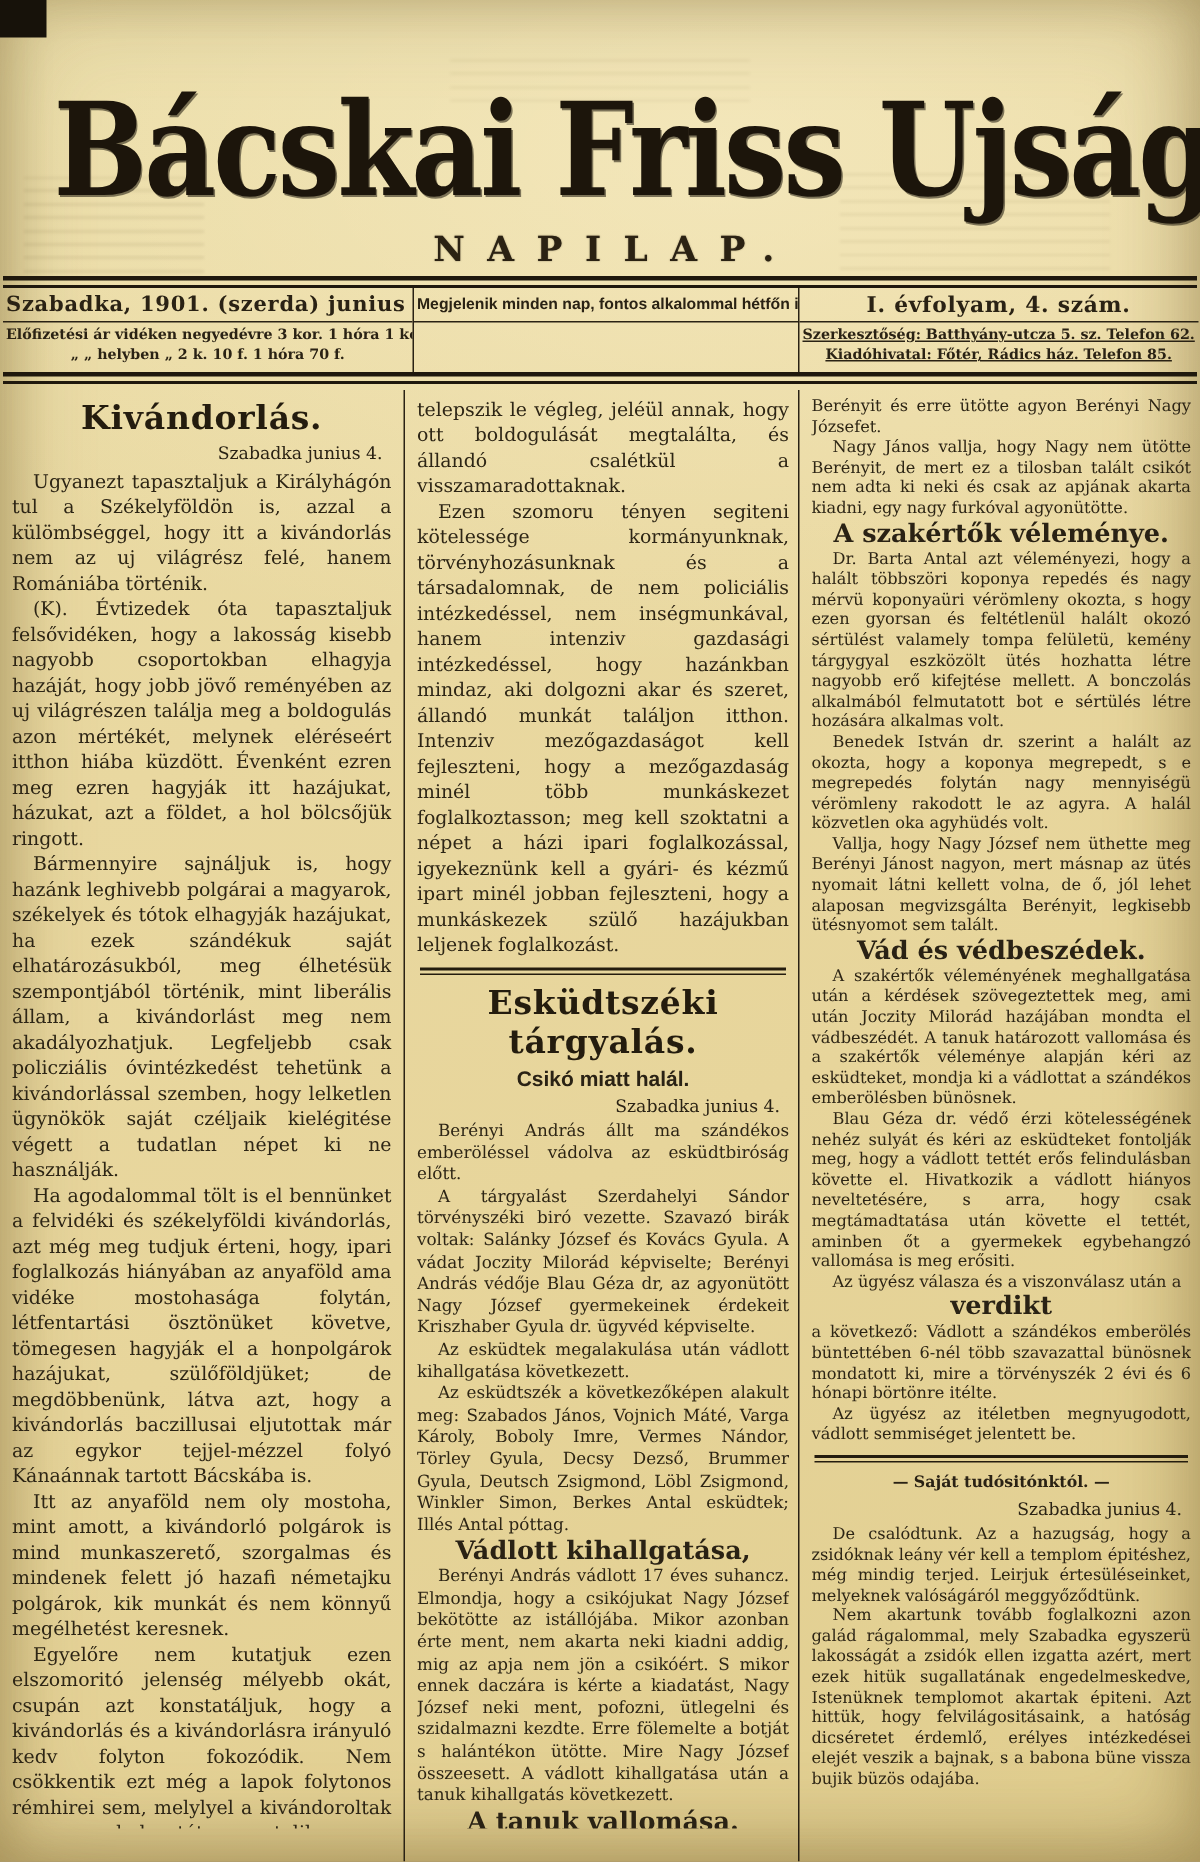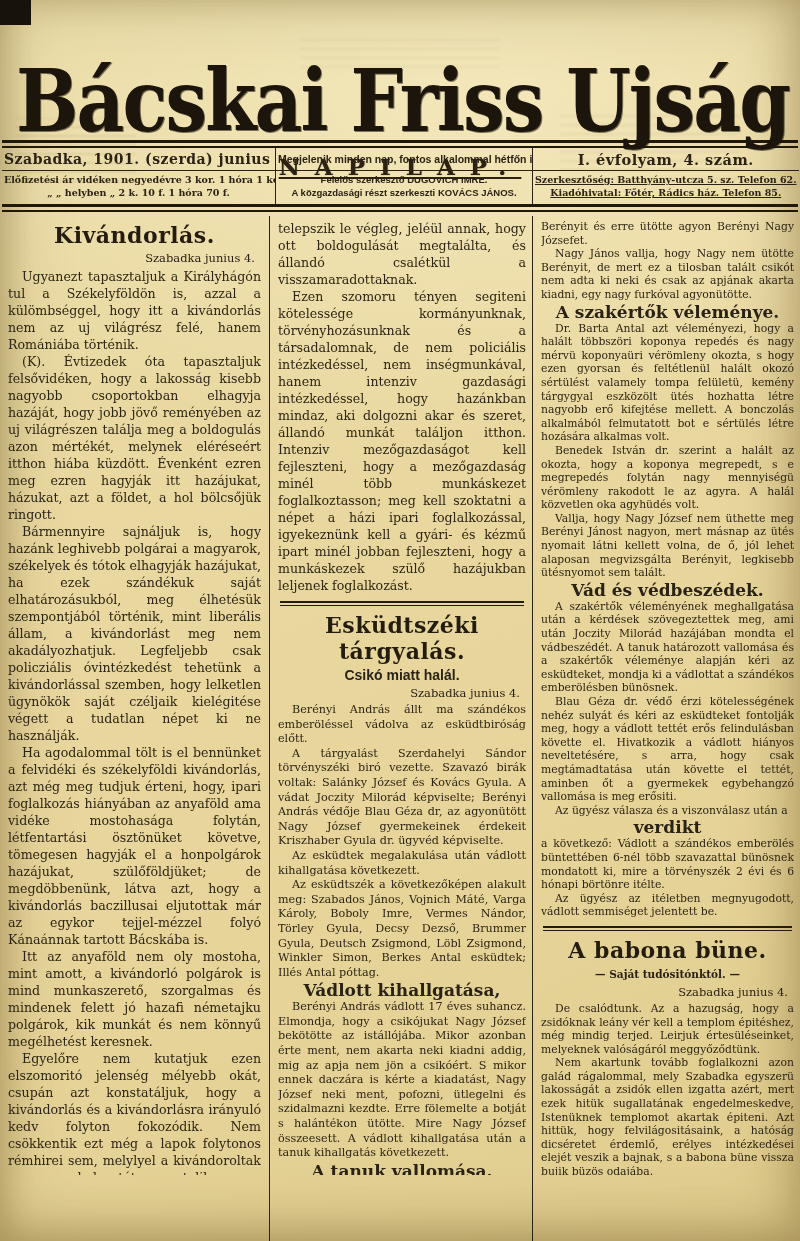--- a/index.html
+++ b/index.html
@@ -18,21 +18,21 @@
       linear-gradient(155deg, #eadca6 0%, #e9d8a0 35%, #e7d59b 60%, #e0cd8e 100%);
     box-shadow: inset 0 0 70px rgba(116,92,40,.30), inset -10px -14px 40px rgba(110,85,35,.22), inset 10px 0 26px rgba(116,92,40,.18);
     color: #2a2214;
   }
   .corner-mark {
     position: absolute; left: 0; top: 0;
     width: 31px; height: 25px;
     background: #17120a;
   }
   
-  .masthead-area { position: relative; height: 140px; }
+  .masthead-area { position: relative; height: 184px; padding-left: 20px; }
   .ghost {
     position: absolute; opacity: .14; filter: blur(1px); pointer-events: none;
     background: repeating-linear-gradient(0deg, rgba(104,86,47,.75) 0 2px, transparent 2px 9px);
   }
   .ghost-1 { left: 16px;  top: 118px; width: 120px; height: 64px; }
   .ghost-2 { left: 560px; top: 110px; width: 180px; height: 70px; opacity:.10; }
   .ghost-3 { left: 300px; top: 34px;  width: 200px; height: 34px; opacity:.08; }
   .masthead {
     margin: 0; padding-top: 52px;
     text-align: center;
@@ -49,21 +49,20 @@
   }
   .napilap {
     margin-top: 24px;
     text-align: center;
     font-family: "DejaVu Serif", serif;
     font-weight: bold;
     font-size: 23px;
     letter-spacing: 15px;
     color: #2b2213;
     text-shadow: 0 0 1px rgba(43,34,19,.6);
-    text-decoration: underline;
   }
   
   .rule-double {
     height: 3px;
     border-top: 3px solid #1f180d;
     border-bottom: 2px solid #1f180d;
     margin: 0 2px;
   }
   
   .info-table { display: flex; margin: 0 2px; }
@@ -165,24 +164,20 @@
   <div class="info-table">
     <div class="info-cell ic-left">
       <div class="info-row1">Szabadka, 1901. (szerda) junius 5.</div>
       <div class="info-row2">
         <div>Előfizetési ár vidéken negyedévre 3 kor. 1 hóra 1 kor.</div>
         <div>„       „  helyben       „       2 k. 10 f. 1 hóra 70 f.</div>
       </div>
     </div>
     <div class="info-cell ic-mid">
       <div class="info-row1">Megjelenik minden nap, fontos alkalommal hétfőn is.</div>
-      <div class="info-row2">
-        <div>Felelős szerkesztő DUGOVICH IMRE.</div>
-        <div>A közgazdasági részt szerkeszti KOVÁCS JÁNOS.</div>
-      </div>
     </div>
     <div class="info-cell ic-right">
       <div class="info-row1">I. évfolyam, 4. szám.</div>
       <div class="info-row2">
         <div>Szerkesztőség: Batthyány-utcza 5. sz. Telefon 62.</div>
         <div>Kiadóhivatal: Főtér, Rádics ház. Telefon 85.</div>
       </div>
     </div>
   </div>
 
@@ -235,21 +230,20 @@
           <p>Vallja, hogy Nagy József nem üthette meg Berényi Jánost nagyon, mert másnap az ütés nyomait látni kellett volna, de ő, jól lehet alaposan megvizsgálta Berényit, legkisebb ütésnyomot sem talált.</p>
           <div class="minor-head">Vád és védbeszédek.</div>
           <p>A szakértők véleményének meghallgatása után a kérdések szövegeztettek meg, ami után Joczity Milorád hazájában mondta el vádbeszédét. A tanuk határozott vallomása és a szakértők véleménye alapján kéri az esküdteket, mondja ki a vádlottat a szándékos emberölésben bünösnek.</p>
           <p>Blau Géza dr. védő érzi kötelességének nehéz sulyát és kéri az esküdteket fontolják meg, hogy a vádlott tettét erős felindulásban követte el. Hivatkozik a vádlott hiányos neveltetésére, s arra, hogy csak megtámadtatása után követte el tettét, aminben őt a gyermekek egybehangzó vallomása is meg erősiti.</p>
           <p>Az ügyész válasza és a viszonválasz után a</p>
           <div class="minor-head">verdikt</div>
           <p class="noindent">a következő: Vádlott a szándékos emberölés büntettében 6-nél több szavazattal bünösnek mondatott ki, mire a törvényszék 2 évi és 6 hónapi börtönre itélte.</p>
           <p>Az ügyész az itéletben megnyugodott, vádlott semmiséget jelentett be.</p>
         </div>
         <div class="col-rule"></div>
-        <h2 class="article-title">A babona büne.</h2>
         <div class="source-line">— Saját tudósitónktól. —</div>
         <div class="dateline">Szabadka junius 4.</div>
         <div class="small">
           <p>De csalódtunk. Az a hazugság, hogy a zsidóknak leány vér kell a templom épitéshez, még mindig terjed. Leirjuk értesüléseinket, melyeknek valóságáról meggyőződtünk.</p>
           <p>Nem akartunk tovább foglalkozni azon galád rágalommal, mely Szabadka egyszerü lakosságát a zsidók ellen izgatta azért, mert ezek hitük sugallatának engedelmeskedve, Istenüknek templomot akartak épiteni. Azt hittük, hogy felvilágositásaink, a hatóság dicséretet érdemlő, erélyes intézkedései elejét veszik a bajnak, s a babona büne vissza bujik büzös odajába.</p>
 
         </div>
       </div>
     </div>
 

